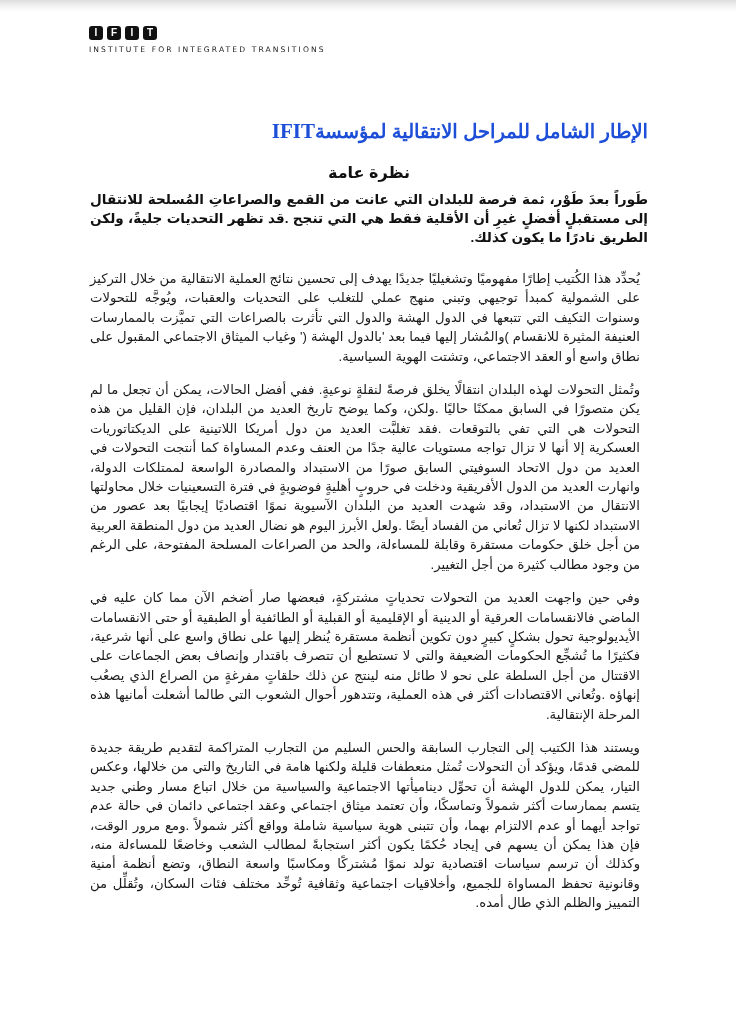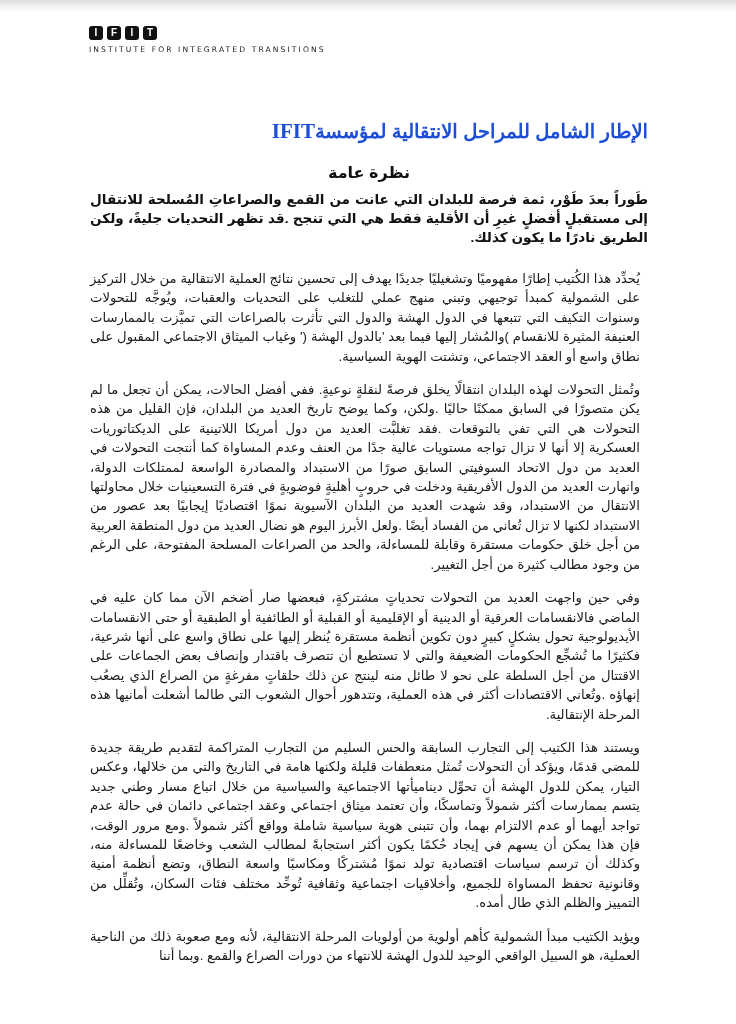--- a/index.html
+++ b/index.html
@@ -115,14 +115,13 @@
 <div class="doc">
   <h1 class="doc-title">
     <span>الإطار الشامل للمراحل الانتقالية لمؤسسة</span><span class="latin">IFIT</span>
   </h1>
   <div class="section-title">نظرة عامة</div>
   <p class="lead">طَوراً بعدَ طَوْر، ثمة فرصة للبلدان التي عانت من القمع والصراعاتِ المُسلحة للانتقال إلى مستقبلٍ أفضلٍ غيرِ أن الأقلية فقط هي التي تنجح .قد تظهر التحديات جليةً، ولكن الطريق نادرًا ما يكون كذلك.</p>
   <p class="para">يُحدِّد هذا الكُتيب إطارًا مفهوميًا وتشغيليًا جديدًا يهدف إلى تحسين نتائج العملية الانتقالية من خلال التركيز على الشمولية كمبدأ توجيهي وتبني منهج عملي للتغلب على التحديات والعقبات، ويُوجَّه للتحولات وسنوات التكيف التي تتبعها في الدول الهشة والدول التي تأثرت بالصراعات التي تميَّزت بالممارسات العنيفة المثيرة للانقسام )والمُشار إليها فيما بعد 'بالدول الهشة (' وغياب الميثاق الاجتماعي المقبول على نطاق واسع أو العقد الاجتماعي، وتشتت الهوية السياسية.</p>
   <p class="para">وتُمثل التحولات لهذه البلدان انتقالًا يخلق فرصةً لنقلةٍ نوعيةٍ. ففي أفضل الحالات، يمكن أن تجعل ما لم يكن متصورًا في السابق ممكنًا حاليًا .ولكن، وكما يوضح تاريخ العديد من البلدان، فإن القليل من هذه التحولات هي التي تفي بالتوقعات .فقد تغلبَّت العديد من دول أمريكا اللاتينية على الديكتاتوريات العسكرية إلا أنها لا تزال تواجه مستويات عالية جدًا من العنف وعدم المساواة كما أنتجت التحولات في العديد من دول الاتحاد السوفيتي السابق صورًا من الاستبداد والمصادرة الواسعة لممتلكات الدولة، وانهارت العديد من الدول الأفريقية ودخلت في حروبٍ أهليةٍ فوضويةٍ في فترة التسعينيات خلال محاولتها الانتقال من الاستبداد، وقد شهدت العديد من البلدان الآسيوية نموًا اقتصاديًا إيجابيًا بعد عصور من الاستبداد لكنها لا تزال تُعاني من الفساد أيضًا .ولعل الأبرز اليوم هو نضال العديد من دول المنطقة العربية من أجل خلق حكومات مستقرة وقابلة للمساءلة، والحد من الصراعات المسلحة المفتوحة، على الرغم من وجود مطالب كثيرة من أجل التغيير.</p>
   <p class="para">وفي حين واجهت العديد من التحولات تحدياتٍ مشتركةٍ، فبعضها صار أضخم الآن مما كان عليه في الماضي فالانقسامات العرقية أو الدينية أو الإقليمية أو القبلية أو الطائفية أو الطبقية أو حتى الانقسامات الأيديولوجية تحول بشكلٍ كبيرٍ دون تكوين أنظمة مستقرة يُنظر إليها على نطاق واسع على أنها شرعية، فكثيرًا ما تُشجِّع الحكومات الضعيفة والتي لا تستطيع أن تتصرف باقتدار وإنصاف بعض الجماعات على الاقتتال من أجل السلطة على نحو لا طائل منه لينتج عن ذلك حلقاتٍ مفرغةٍ من الصراع الذي يصعُب إنهاؤه .وتُعاني الاقتصادات أكثر في هذه العملية، وتتدهور أحوال الشعوب التي طالما أشعلت أمانيها هذه المرحلة الإنتقالية.</p>
   <p class="para">ويستند هذا الكتيب إلى التجارب السابقة والحس السليم من التجارب المتراكمة لتقديم طريقة جديدة للمضي قدمًا، ويؤكد أن التحولات تُمثل منعطفات قليلة ولكنها هامة في التاريخ والتي من خلالها، وعكس التيار، يمكن للدول الهشة أن تحوِّل ديناميأتها الاجتماعية والسياسية من خلال اتباع مسار وطني جديد يتسم بممارسات أكثر شمولاً وتماسكًا، وأن تعتمد ميثاق اجتماعي وعقد اجتماعي دائمان في حالة عدم تواجد أيهما أو عدم الالتزام بهما، وأن تتبنى هوية سياسية شاملة وواقع أكثر شمولاً .ومع مرور الوقت، فإن هذا يمكن أن يسهم في إيجاد حُكمًا يكون أكثر استجابةً لمطالب الشعب وخاضعًا للمساءلة منه، وكذلك أن ترسم سياسات اقتصادية تولد نموًا مُشتركًا ومكاسبًا واسعة النطاق، وتضع أنظمة أمنية وقانونية تحفظ المساواة للجميع، وأخلاقيات اجتماعية وثقافية تُوحِّد مختلف فئات السكان، وتُقلِّل من التمييز والظلم الذي طال أمده.</p>
-  <p class="para">ويؤيد الكتيب مبدأ الشمولية كأهم أولوية من أولويات المرحلة الانتقالية، لأنه ومع صعوبة ذلك من الناحية العملية، هو السبيل الواقعي الوحيد للدول الهشة للانتهاء من دورات الصراع والقمع .وبما أننا</p>
 </div>
 
 </body></html>

